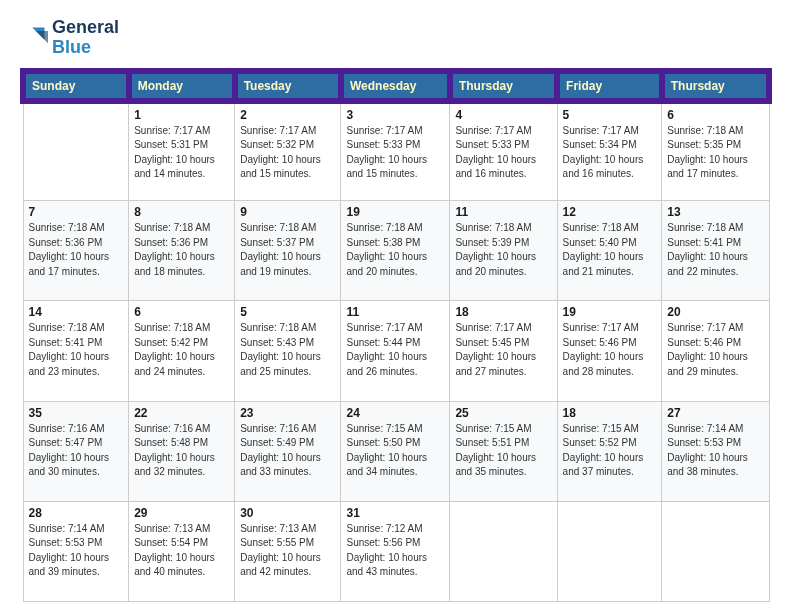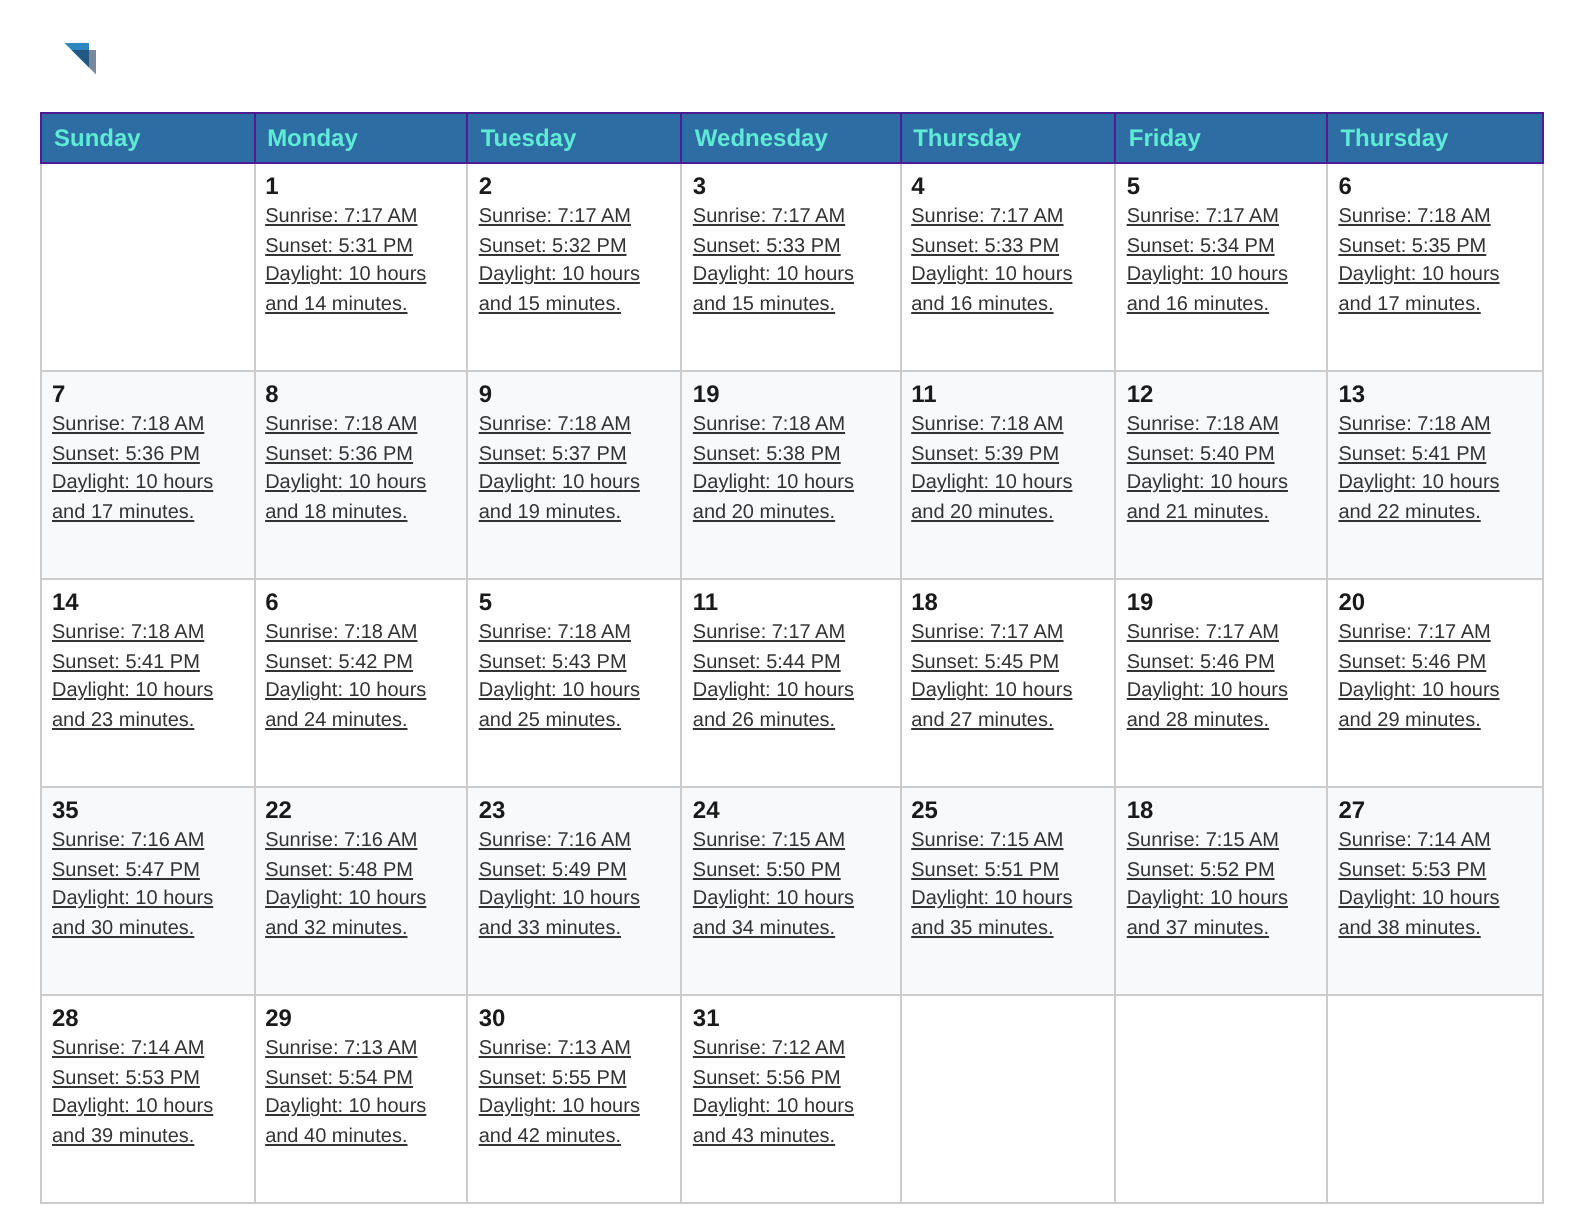--- a/index.html
+++ b/index.html
@@ -53,26 +53,26 @@
       margin-top: 2px;
     }
     .calendar-table {
       width: 100%;
       border-collapse: collapse;
       flex: 1;
       font-size: 10.5px;
     }
     .calendar-table th {
       background-color: #2e6da4;
-      color: #5eead4;
+      color: #fef9c3;
       text-align: left;
       padding: 5px 6px;
       font-size: 12px;
       font-weight: bold;
-      border: 1px solid #4c1d95;
+      border: 6px solid #4c1d95;
     }
     .calendar-table td {
       border: 1px solid #ccc;
       vertical-align: top;
       padding: 4px 5px;
       height: 88px;
       width: 113px;
       background: #fff;
     }
     .calendar-table tr:nth-child(even) td {
@@ -82,37 +82,40 @@
       font-size: 12px;
       font-weight: bold;
       color: #1a1a1a;
       margin-bottom: 2px;
       display: block;
     }
     .day-info {
       font-size: 10px;
       color: #333;
       line-height: 1.45;
-      text-decoration: underline;
     }
     .empty-cell {
       background: #fff !important;
     }
   </style>
 </head>
 <body>
 
 <div class="page">
   <div class="header">
     <div class="logo">
       <svg class="logo-icon" viewBox="0 0 32 32" xmlns="http://www.w3.org/2000/svg">
         <rect x="0" y="0" width="32" height="32" fill="white"></rect>
         <polygon points="14,4 28,4 28,18" fill="#2e86c1"></polygon>
         <polygon points="18,8 32,8 32,22" fill="#1a3a5c" opacity="0.6"></polygon>
       </svg>
+      <div class="logo-text">
+        <div><span style="color:#1a3a5c">General</span></div>
+        <div><span style="color:#2e86c1">Blue</span></div>
+      </div>
     </div>
     <div class="title-block">
       <div class="month-title"></div>
       <div class="subtitle"></div>
     </div>
   </div>
 
   <table class="calendar-table">
     <thead>
       <tr>

